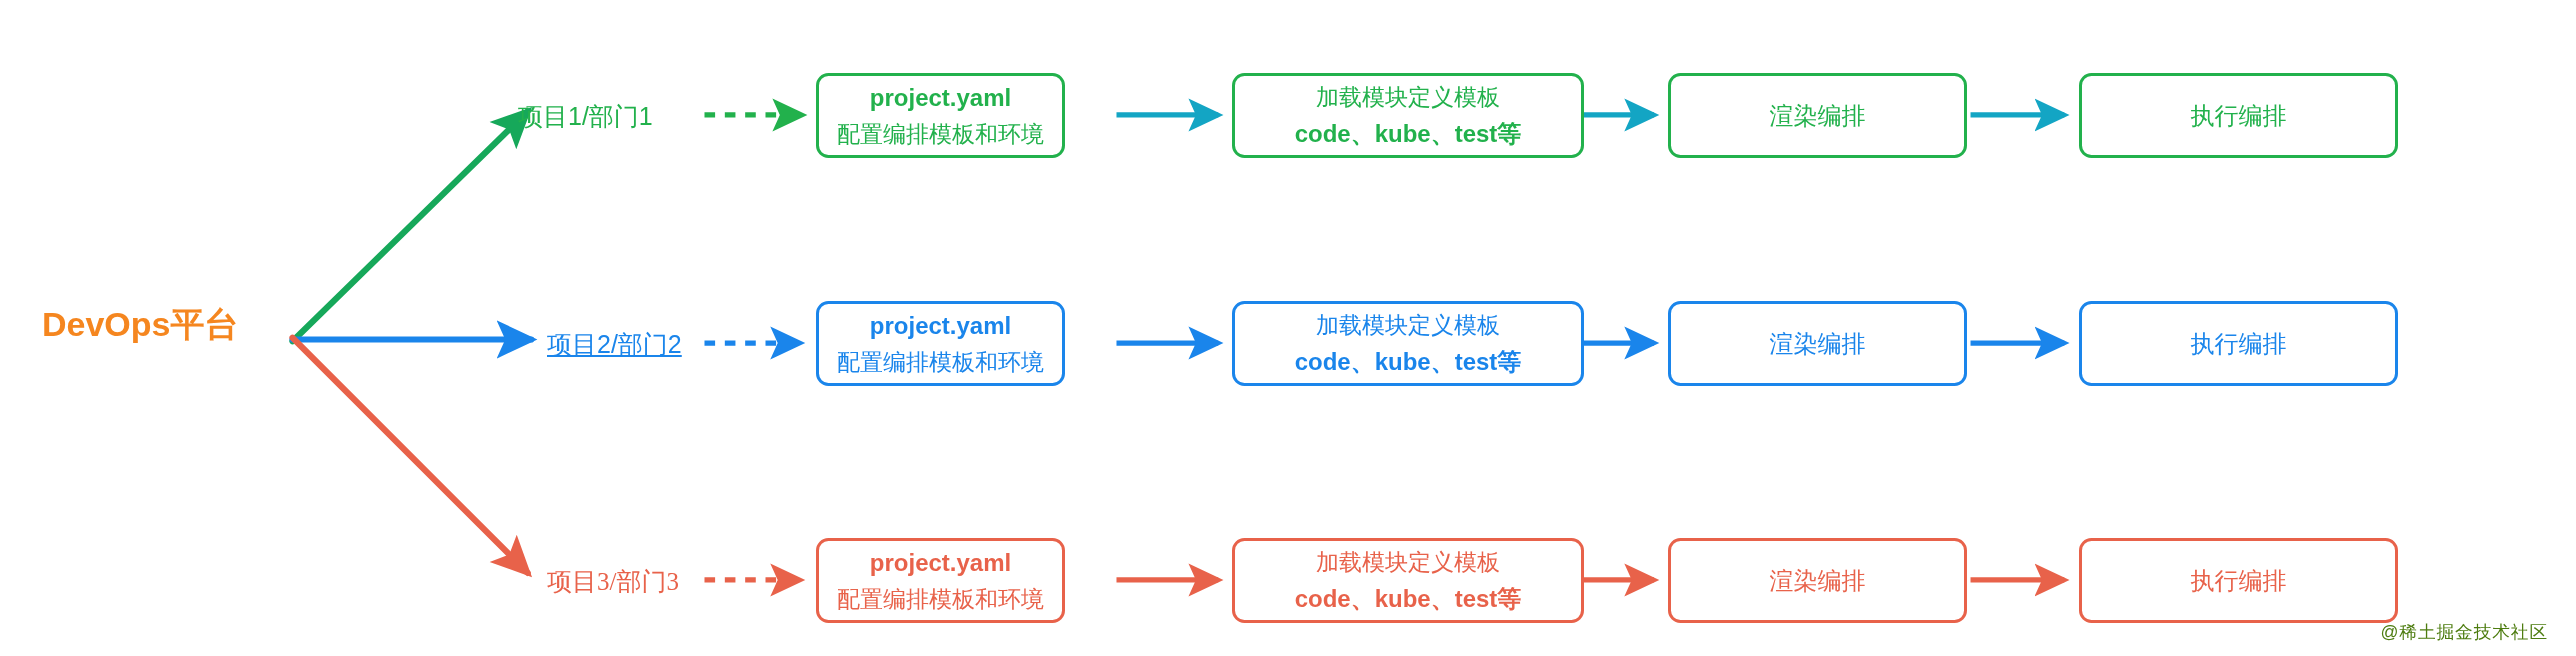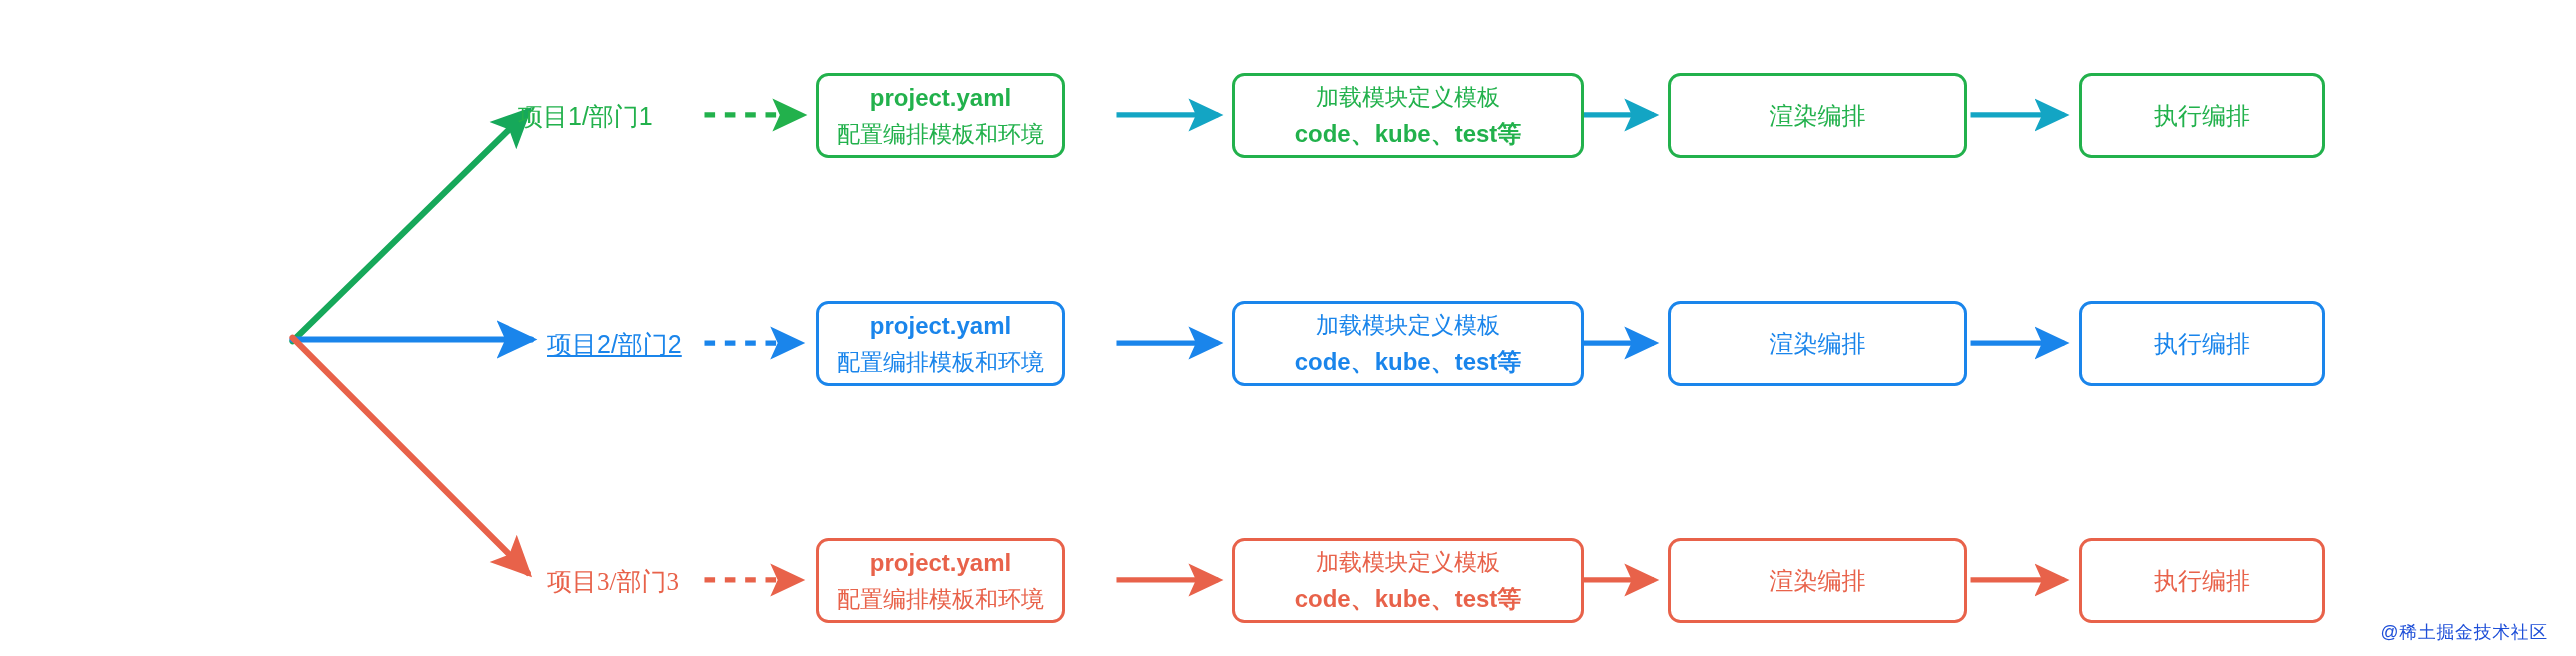--- a/index.html
+++ b/index.html
@@ -75,34 +75,34 @@
     font-size: 23px;
   }
   .pbox .line.bold { font-weight: bold; font-size: 24px; }
   .pbox .line.two-first { margin-bottom: 12.4px; }
   .pbox .line.single { font-size: 24px; }
 
   
   .col1 { left: 816px;  width: 249px; }
   .col2 { left: 1232px; width: 352px; }
   .col3 { left: 1668px; width: 299px; }
-  .col4 { left: 2079px; width: 246px; }
+  .col4 { left: 2079px; width: 319px; }
 
   
   .row1 { top: 73px;  }
   .row2 { top: 301px; }
   .row3 { top: 538px; }
 
   
   .watermark {
     position: absolute;
     right: 28px;
     bottom: 12.4px;
     font-size: 17.7px;
-    color: #1d4ed8;
+    color: #4d7c0f;
     white-space: nowrap;
     letter-spacing: 0.9px;
   }
 </style>
 </head>
 <body>
 
 <div id="canvas">
 
   <svg id="wires" viewBox="0 0 2912 742" xmlns="http://www.w3.org/2000/svg">
@@ -148,20 +148,23 @@
       <path d="M2228,388 L2334,388" stroke="#1A85EB" stroke-width="6" fill="none" marker-end="url(#ah-blue)"></path>
     </g>
 
     <g>
       <path d="M1262,656 L1377,656" stroke="#E8624A" stroke-width="6" fill="none" marker-end="url(#ah-red)"></path>
       <path d="M1733,656 L1870,656" stroke="#E8624A" stroke-width="6" fill="none" marker-end="url(#ah-red)"></path>
       <path d="M2228,656 L2334,656" stroke="#E8624A" stroke-width="6" fill="none" marker-end="url(#ah-red)"></path>
     </g>
   </svg>
 
+  <div class="root-node" style="color:#F5861F;">
+    <span>DevOps平台</span>
+  </div>
 
   <div class="branch-label r1" style="color:#22B14C;">
     <span>项目1/部门1</span>
   </div>
 
   <div class="pbox col1 row1" style="border-color:#22B14C;color:#22B14C;">
     <div class="line bold two-first">project.yaml</div>
     <div class="line">配置编排模板和环境</div>
   </div>
 

